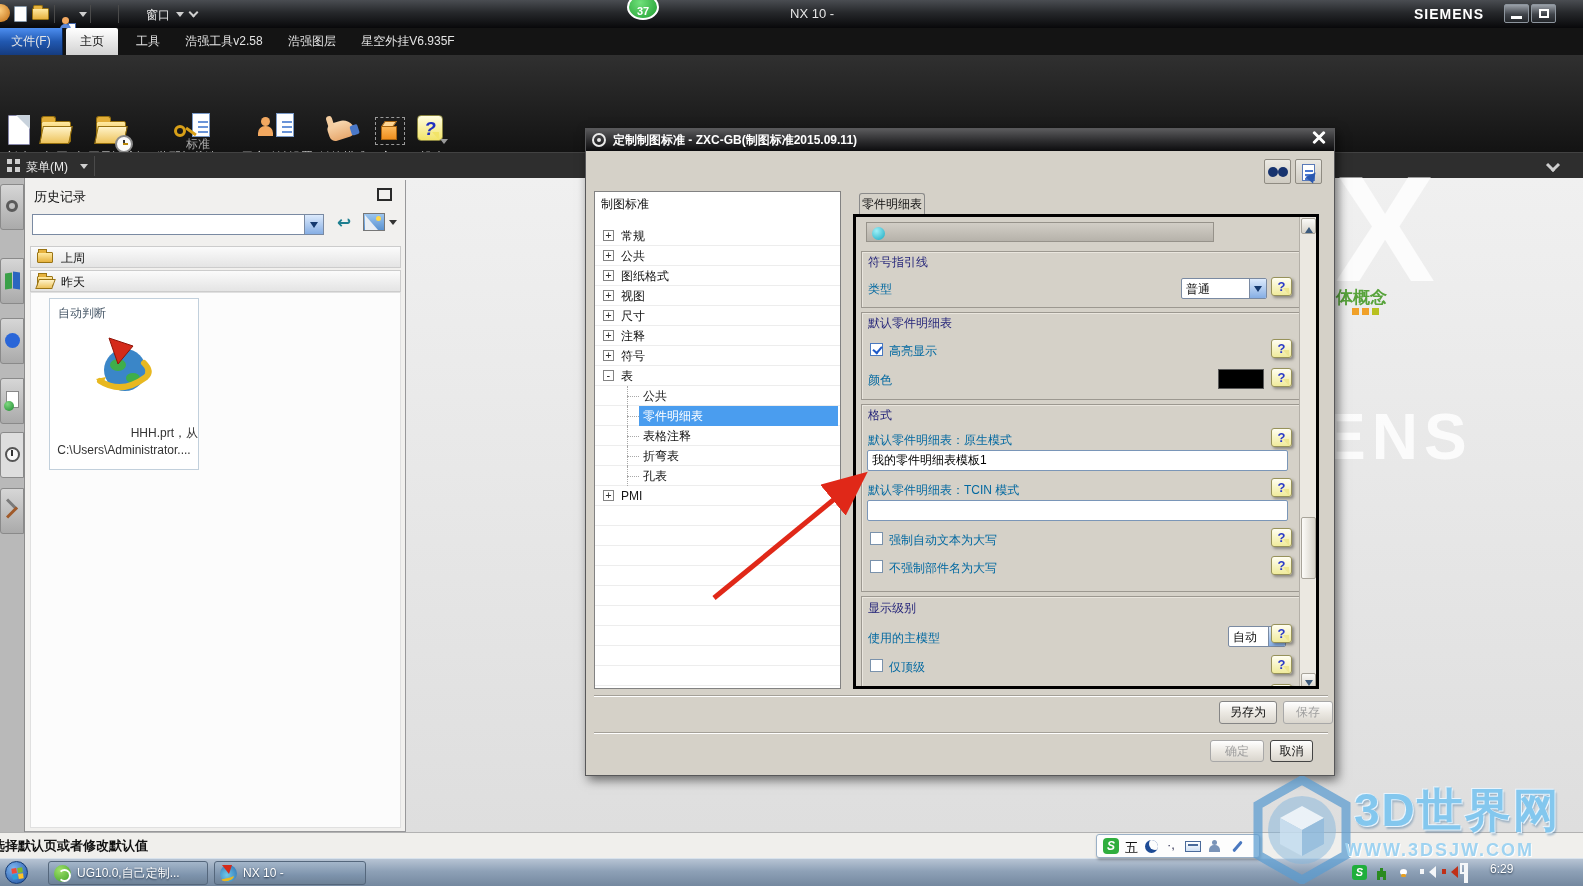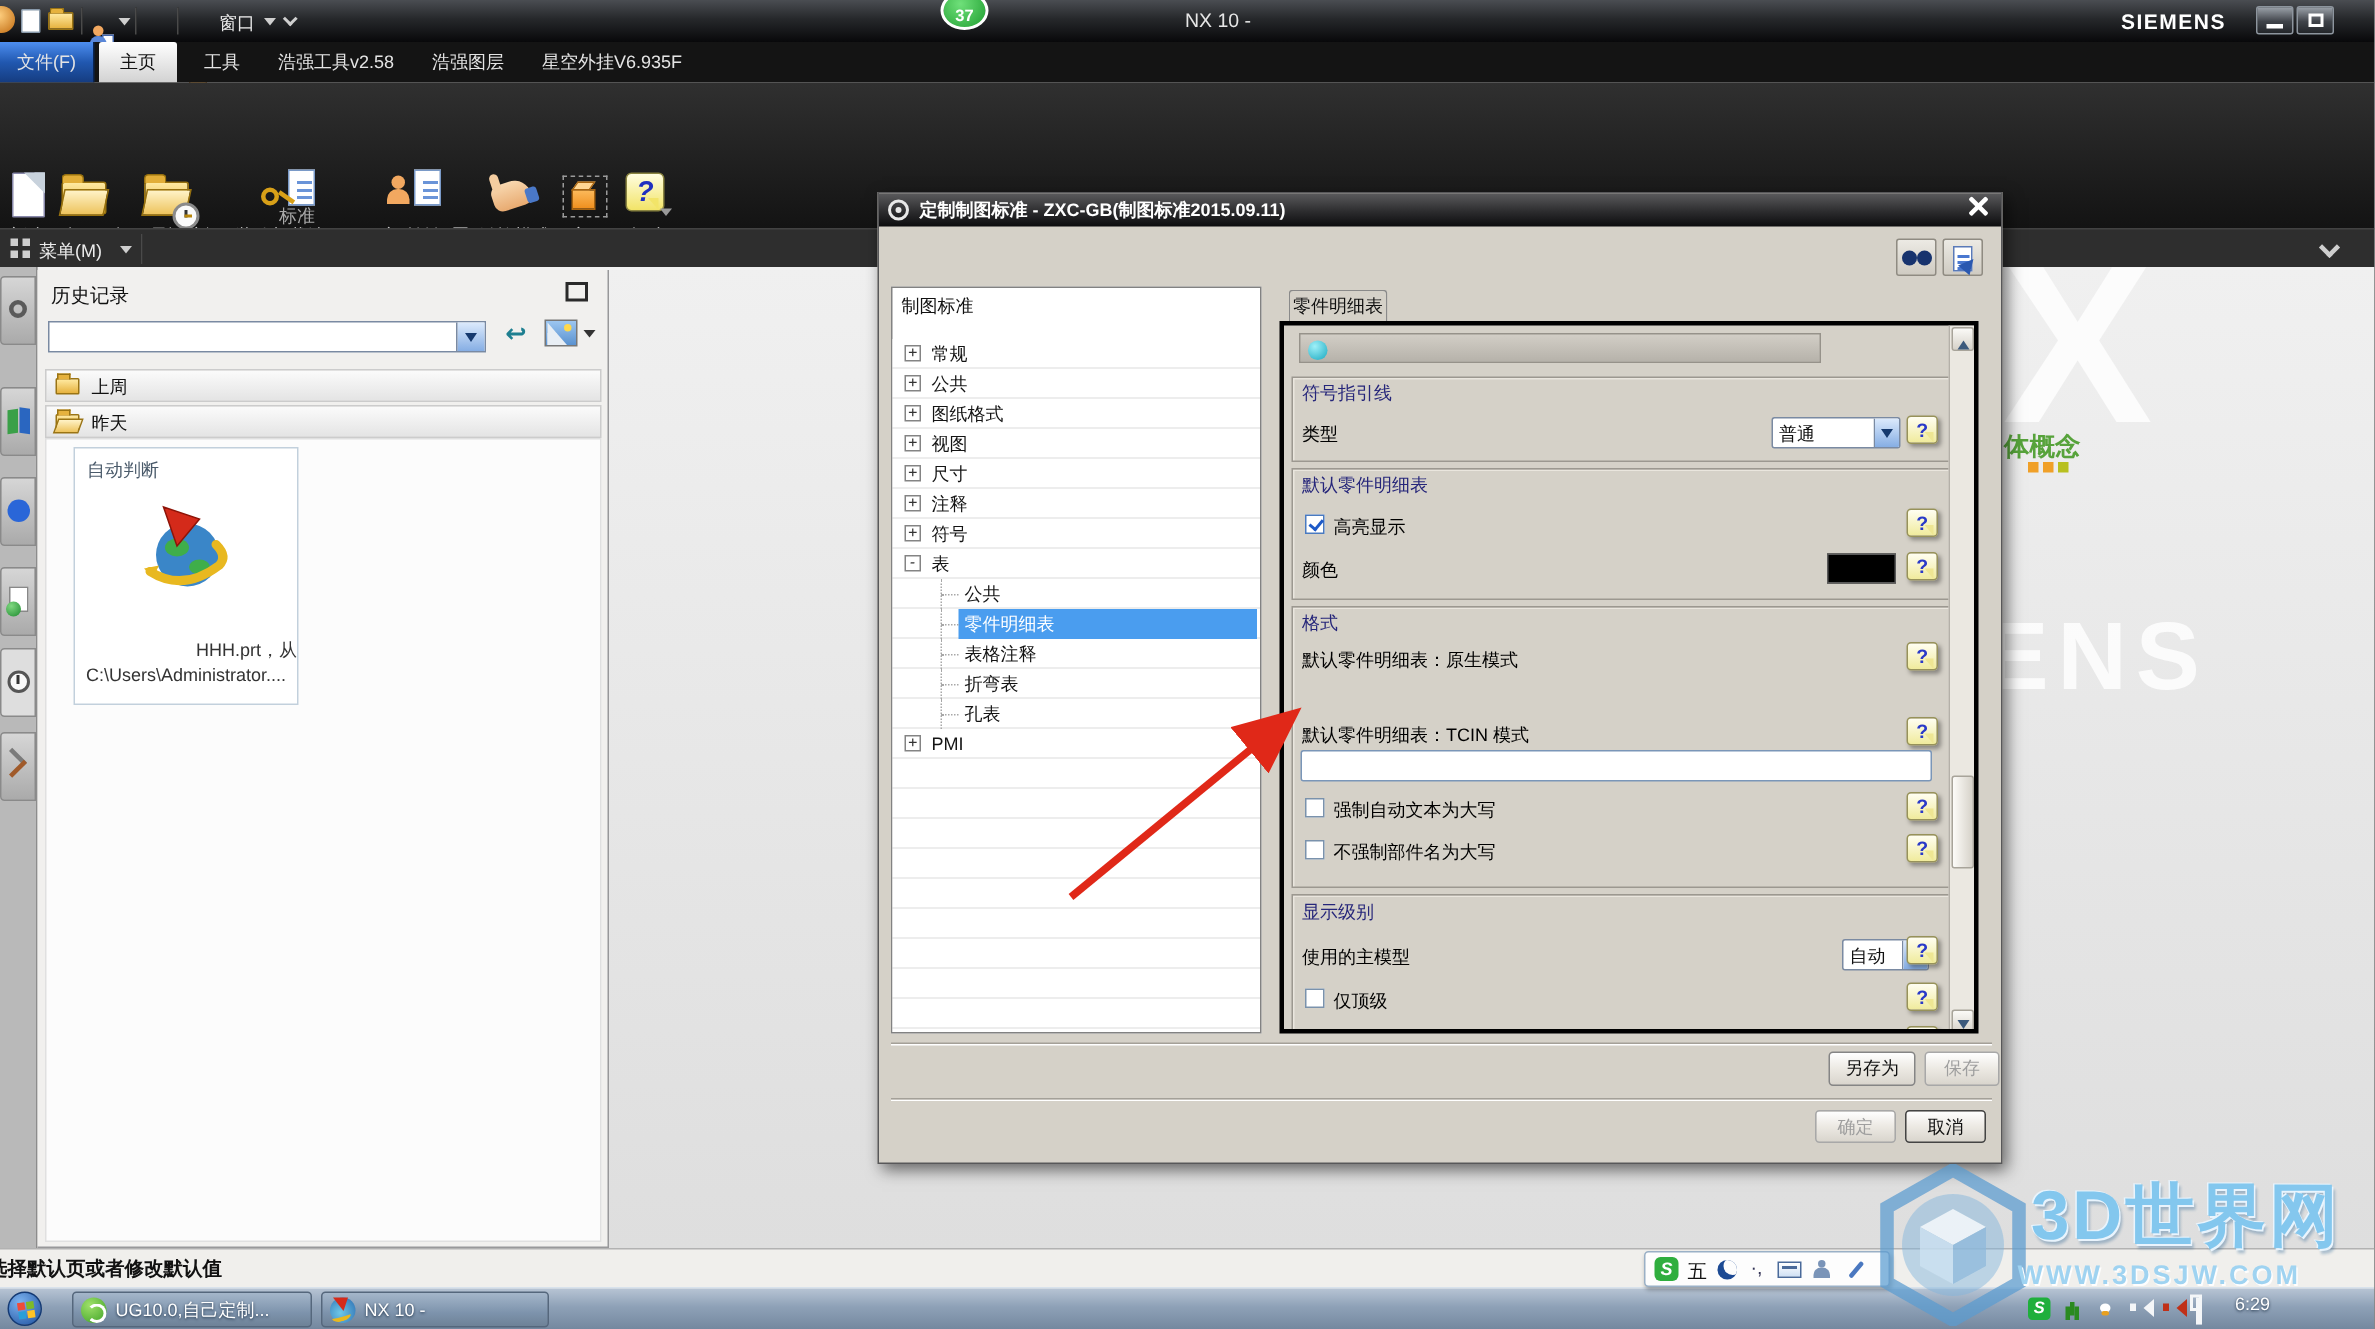--- a/index.html
+++ b/index.html
@@ -134,21 +134,21 @@
   .trow .lbl{position:absolute;left:26px}
   .trow.child .lbl{left:48px}
   .trow.child::before{content:"";position:absolute;left:32px;top:0;height:100%;border-left:1px dotted #a8a8a8}
   .trow.child::after{content:"";position:absolute;left:32px;top:10px;width:12px;border-top:1px dotted #a8a8a8}
   .trow.sel .hl{position:absolute;left:44px;right:2px;top:0;height:20px;background:#4a9def}
   .trow.sel .lbl{color:#fff;z-index:1}
   .dlgtab{position:absolute;left:273px;top:64px;width:66px;height:22px;background:#d5d1c8;border:1px solid #8a8a8a;border-bottom:none;border-radius:3px 3px 0 0;text-align:center;line-height:21px}
   .dlg-content{position:absolute;left:267px;top:85px;width:466px;height:475px;border:3px solid #000000;background:#d5d1c8;overflow:hidden}
   .grp{position:absolute;left:5px;width:440px;border:1px solid #9c9890;box-shadow:inset 1px 1px 0 #eae6de}
   .grp-title{position:absolute;left:6px;font-size:12px;color:#26267a}
-  .flabel{position:absolute;font-size:12px;color:#000000}
+  .flabel{position:absolute;font-size:12px;color:#0369a1}
   .dd{position:absolute;height:21px;background:#fff;border:1px solid #7a8aa2;border-radius:2px}
   .dd .val{position:absolute;left:4px;top:2px;font-size:12px}
   .dd .btn{position:absolute;right:0;top:0;width:17px;height:19px;background:linear-gradient(#dceafc,#86aee4);border-left:1px solid #7a8aa2;border-radius:0 1px 1px 0}
   .dd .btn::after{content:"";position:absolute;left:4px;top:7px;border:4px solid transparent;border-top:6px solid #15396e}
   .cb{position:absolute;width:13px;height:13px;background:#fff;border:1px solid #7a92ac}
   .cb.on{border-color:#4a7ac0}
   .cb.on::after{content:"";position:absolute;left:2px;top:2px;width:7px;height:4px;border-left:2px solid #1e5ac8;border-bottom:2px solid #1e5ac8;transform:rotate(-50deg)}
   .help{position:absolute;width:21px;height:19px;background:linear-gradient(#fffef2,#f0eb9c);border:1px solid #97925a;border-radius:3px;color:#2a3ac8;font-weight:bold;font-size:13px;text-align:center;line-height:17px;box-shadow:2px 2px 3px rgba(0,0,0,.35)}
   .help::after{content:"";position:absolute;right:2px;bottom:-6px;border:6px solid transparent;border-top:7px solid #eee693;border-right:0}
   .xinput{position:absolute;height:21px;background:#fff;border:1px solid #7a96b8;border-radius:2px;font-size:12px;padding:0 4px;font-family:inherit;outline:none}
@@ -501,20 +501,21 @@
         <div class="help" style="left:409px;top:26px">?</div>
         <span class="flabel" style="left:6px;top:59px">颜色</span>
         <i class="swatch" style="left:356px;top:56px"></i>
         <div class="help" style="left:409px;top:55px">?</div>
       </div>
 
       <div class="grp" style="top:187px;height:188px">
         <span class="grp-title" style="top:2px">格式</span>
         <span class="flabel" style="left:6px;top:27px">默认零件明细表：原生模式</span>
         <div class="help" style="left:409px;top:23px">?</div>
+        <input class="xinput" style="left: 5px; top: 45px; width: 421px;" value="我的零件明细表模板1">
         <span class="flabel" style="left:6px;top:77px">默认零件明细表：TCIN 模式</span>
         <div class="help" style="left:409px;top:73px">?</div>
         <input class="xinput" style="left: 5px; top: 95px; width: 421px;" value="">
         <i class="cb" style="left:8px;top:127px"></i>
         <span class="flabel" style="left:27px;top:127px">强制自动文本为大写</span>
         <div class="help" style="left:409px;top:123px">?</div>
         <i class="cb" style="left:8px;top:155px"></i>
         <span class="flabel" style="left:27px;top:155px">不强制部件名为大写</span>
         <div class="help" style="left:409px;top:151px">?</div>
       </div>
@@ -539,21 +540,21 @@
         <div class="sbthumb" style="top:300px;height:62px"></div>
         <div class="sbbtn dn" style="bottom:1px"></div>
       </div>
     </div>
 
     <div class="sepline" style="top:566px"></div>
     <div class="btn3d" style="left:633px;top:572px;width:58px;height:23px">另存为</div>
     <div class="btn3d dis" style="left:697px;top:572px;width:50px;height:23px">保存</div>
     <div class="sepline" style="top:603px"></div>
     <div class="btn3d dis" style="left:624px;top:611px;width:54px;height:22px">确定</div>
-    <div class="btn3d" style="left:684px;top:611px;width:54px;height:22px;border-color:#444">取消</div>
+    <div class="btn3d" style="left:684px;top:611px;width:43px;height:22px;border-color:#444">取消</div>
   </div>
 
   <svg class="abs" style="left:0;top:0;width:1583px;height:886px;z-index:40;pointer-events:none">
     <defs>
       <marker id="ah" markerWidth="9" markerHeight="8" refX="7" refY="4" orient="auto">
         <path d="M0,0 L9,4 L0,8 Z" fill="#e02818"></path>
       </marker>
     </defs>
     <line x1="714" y1="598" x2="860" y2="478" stroke="#e02818" stroke-width="5" marker-end="url(#ah)"></line>
   </svg>

